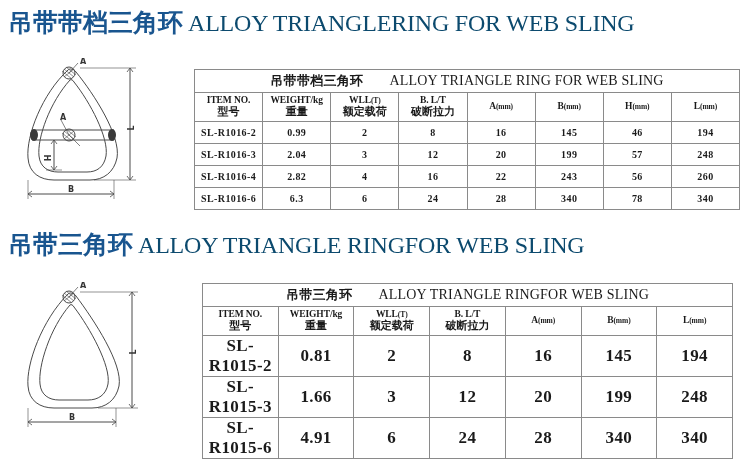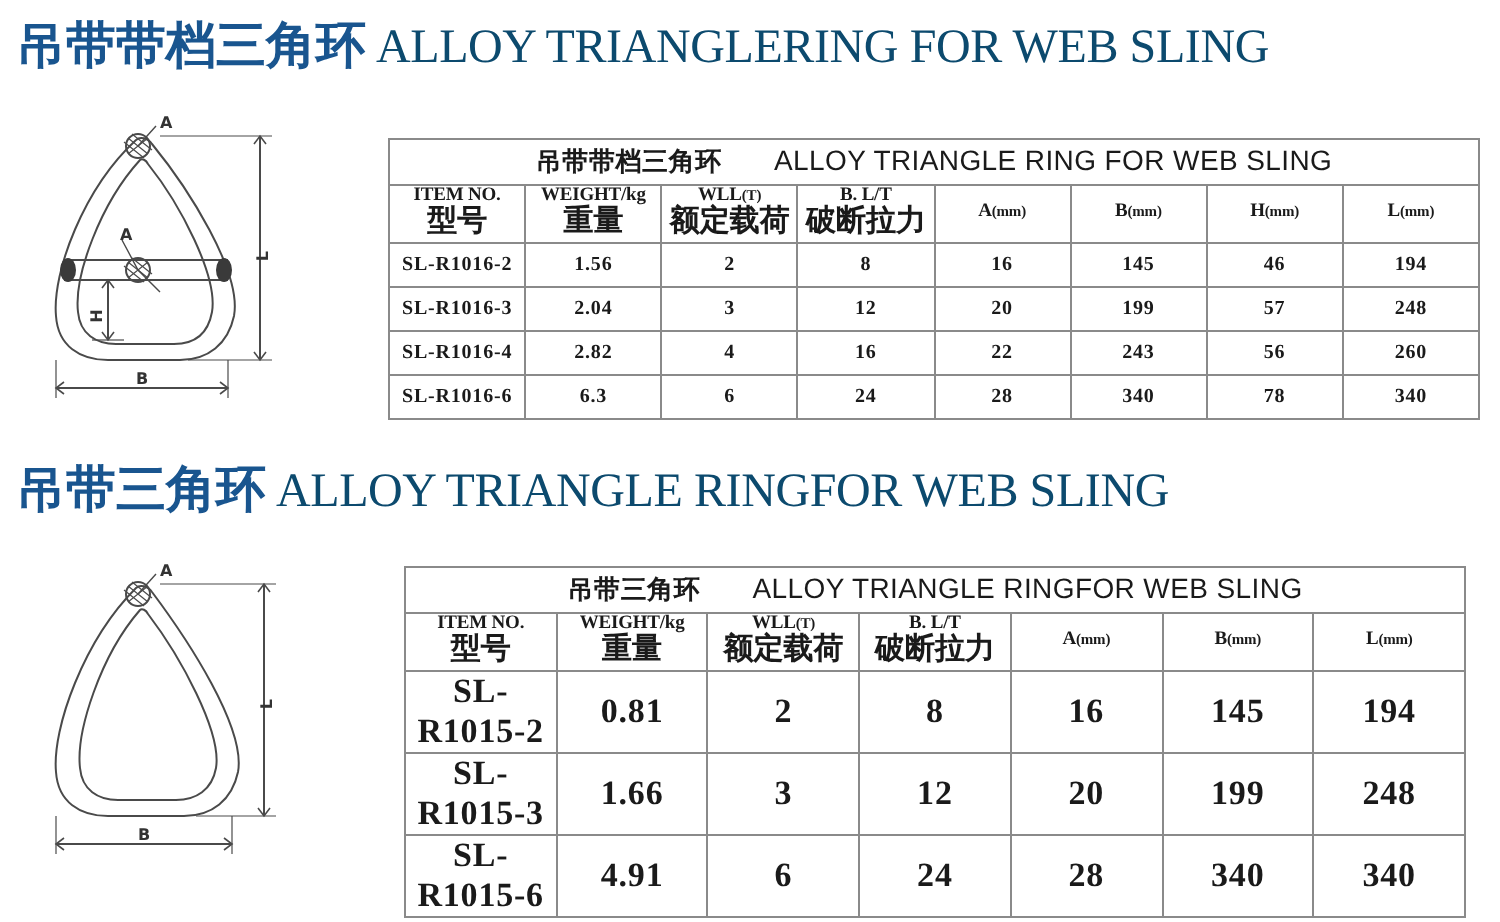--- a/index.html
+++ b/index.html
@@ -79,41 +79,41 @@
     font-size: 13.5px;
     letter-spacing: 0.3px;
   }
   .tbl-title-cn {
     font-family: "DejaVu Sans", "Liberation Sans", sans-serif;
     font-size: 13px;
     font-weight: 700;
     padding-right: 26px;
   }
   .tbl-title-en {
-    font-family: Liberation Sans, sans-serif;
+    font-family: Liberation Serif, serif;
     font-size: 14px;
     font-weight: 400;
     letter-spacing: 0.2px;
   }
   .colhead {
     height: 28px;
     line-height: 1.05;
     font-size: 9px;
     font-family: "Liberation Serif", "DejaVu Serif", serif;
     border-radius: 14px;
   }
   .colhead .en {
     display: block;
     font-size: 9.5px;
     letter-spacing: -0.1px;
   }
   .colhead .cn {
     display: block;
-    font-family: Liberation Mono, monospace;
-    font-size: 15px;
+    font-family: Liberation Sans, sans-serif;
+    font-size: 11px;
   }
   .colhead .sub {
     font-size: 7.5px;
   }
   #table-1 .datarow td { height: 21px; font-size: 10px; }
   #table-2 .datarow td { height: 25px; font-size: 17px; margin-left: 36px; }
   .datarow td {
     font-family: "Liberation Serif", "DejaVu Serif", serif;
     font-weight: 700;
     letter-spacing: 0.4px;
@@ -208,21 +208,21 @@
     </td>
     <td class="colhead">
       <span class="en"><span>H</span><span class="sub">(mm)</span></span>
     </td>
     <td class="colhead">
       <span class="en"><span>L</span><span class="sub">(mm)</span></span>
     </td>
   </tr>
   <tr class="datarow">
     <td>SL-R1016-2</td>
-    <td>1.56</td>
+    <td>0.99</td>
     <td>2</td>
     <td>8</td>
     <td>16</td>
     <td>145</td>
     <td>46</td>
     <td>194</td>
   </tr>
   <tr class="datarow">
     <td>SL-R1016-3</td>
     <td>2.04</td>

